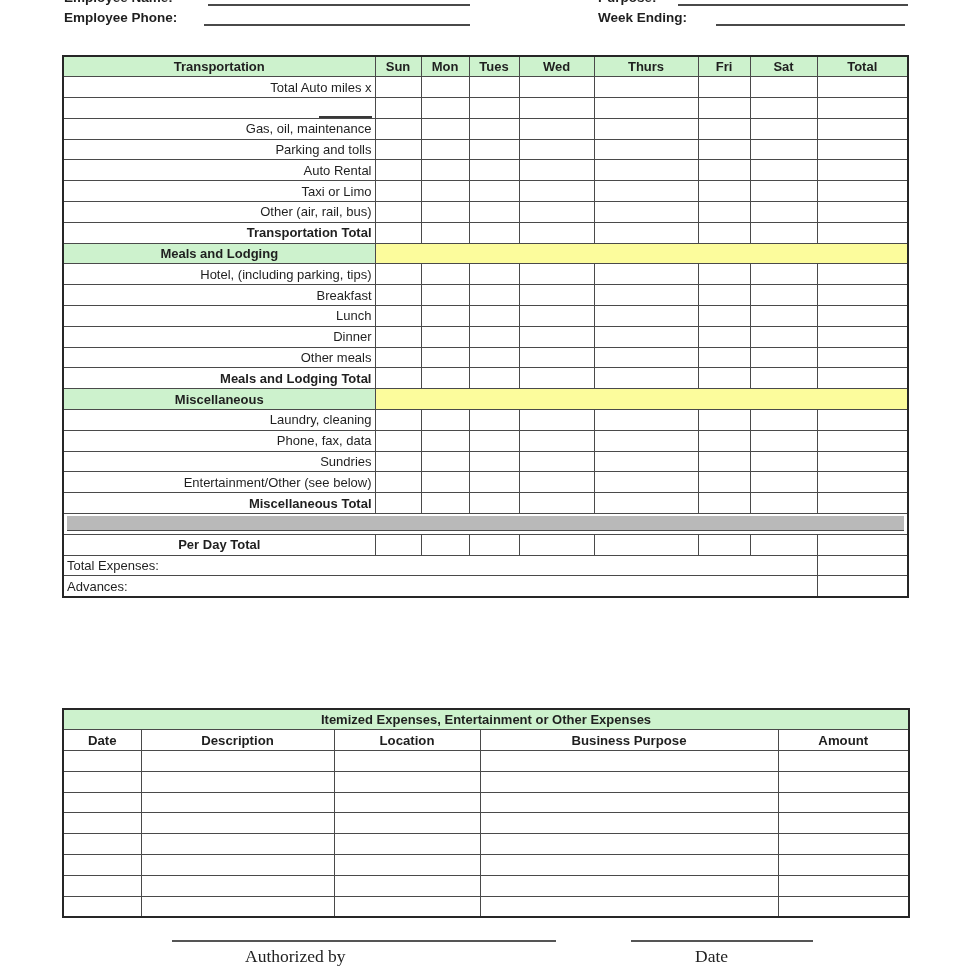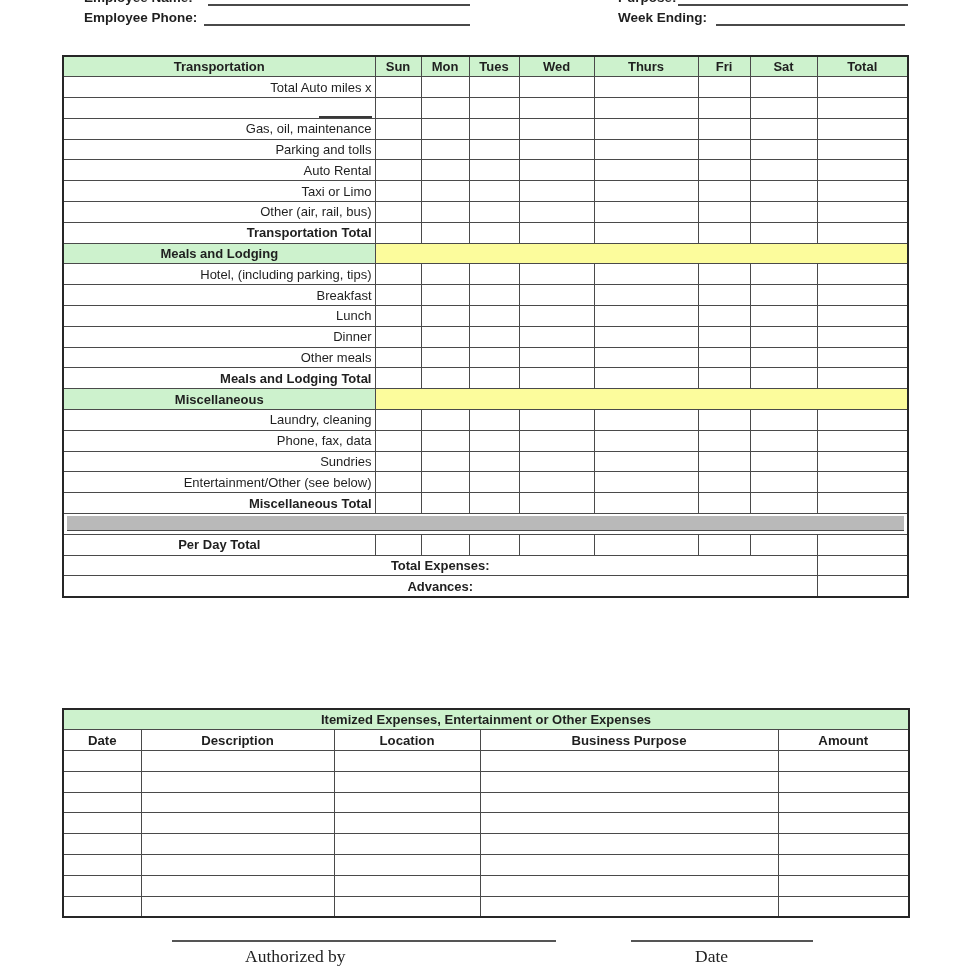--- a/index.html
+++ b/index.html
@@ -3,34 +3,34 @@
 <meta charset="utf-8">
 <style>
   * { box-sizing: border-box; }
   html,body { margin:0; padding:0; }
   body {
     width:970px; height:970px; position:relative; overflow:hidden;
     background:#ffffff; color:#1f1f1f;
     font-family:"Liberation Sans", sans-serif;
   }
   
-  .fld { position:absolute; font-weight:bold; font-size:13.5px; line-height:16px; white-space:nowrap;margin-left:20px; }
+  .fld { position:absolute; font-weight:bold; font-size:13.5px; line-height:16px; white-space:nowrap; }
   .hline { position:absolute; border-bottom:2px solid #4a4a4a; }
   
   table { border-collapse:collapse; table-layout:fixed; }
   .main  { position:absolute; top:55px;  left:62px; width:845px; border:2px solid #262626; }
   .itz   { position:absolute; top:669px; left:62px; width:846px; border:2px solid #262626;margin-top:39px; }
   .main td, .itz td { border:1px solid #4a4a4a; height:20.8px; padding:0 3px;
                       font-size:13px; line-height:15px; overflow:hidden; white-space:nowrap; }
   .ghead { background:var(--section_green); font-weight:bold; text-align:center; font-size:13.2px; }
   .lbl   { text-align:right; }
   .tlbl  { text-align:right; font-weight:bold; padding-right:2px; }
   .clbl  { text-align:center; font-weight:bold; }
   .ycell { background:var(--highlight_yellow); }
-  .sum   { text-align:center; font-weight:bold; padding-right:3px; }
+  .sum   { text-align:left; font-weight:normal; padding-right:3px; }
   .blankcell { padding:0 0 3px 3px; vertical-align:bottom; }
   .mini-line { width:53px; margin-left:auto; margin-right:0; border-bottom:2.5px solid #383838; height:14px; }
   .divcell { padding:0; }
   .gray-block { height:15px; background:var(--divider_gray); border-bottom:1.5px solid #4a4a4a; }
   .itz .chead { font-weight:bold; text-align:center; font-size:13.2px; }
   
   .sigline { position:absolute; border-bottom:2px solid #555; }
   .sigtext { position:absolute; font-family:"Liberation Serif", serif; font-size:17.5px; color:#222; white-space:nowrap; }
 </style>
 </head>

